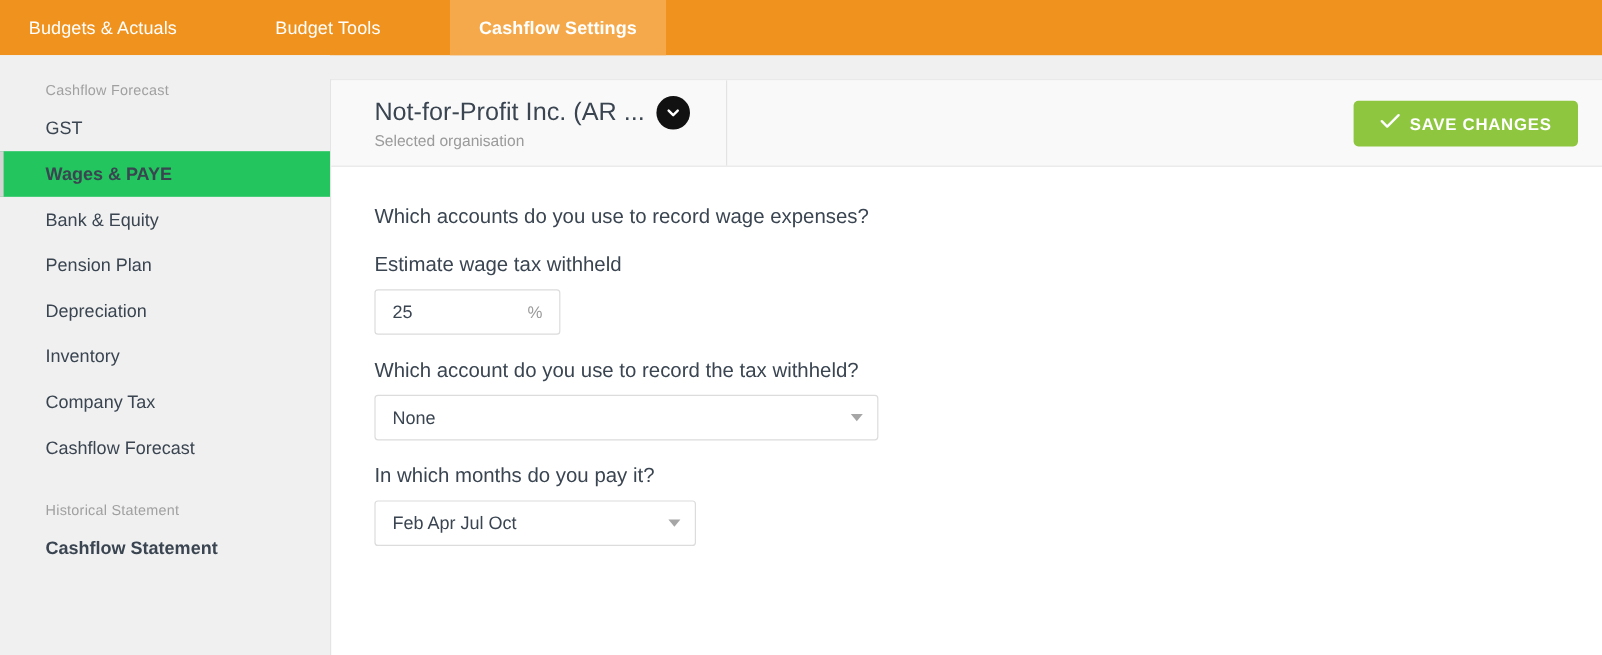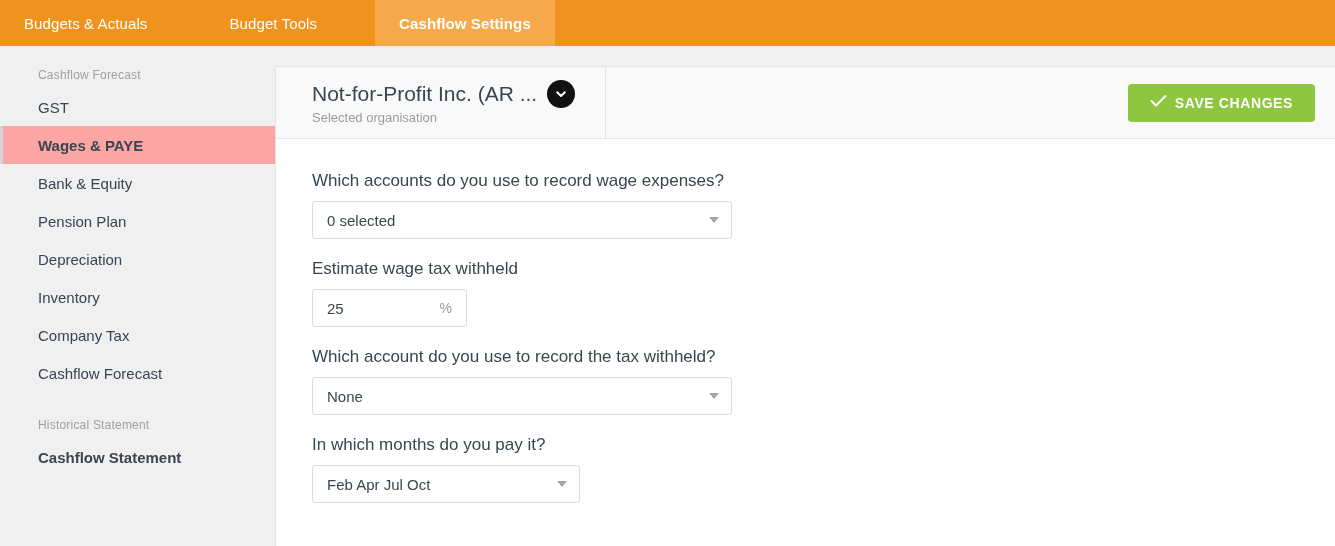--- a/index.html
+++ b/index.html
@@ -67,21 +67,21 @@
     display: flex;
     align-items: center;
     padding-left: 38px;
     font-size: 15px;
     color: #3a4551;
     cursor: pointer;
     border-left: 3px solid transparent;
     padding-left: 35px;
   }
   .side-item.selected {
-    background: #fca5a5;
+    background: #22c55e;
     border-left: 3px solid #d4d4d4;
     font-weight: bold;
   }
   .side-item.strong { font-weight: bold; }
 
   
   .content {
     flex: 1 1 auto;
     background: #ffffff;
     border: 1px solid #e4e4e4;
@@ -264,24 +264,20 @@
           </span>
           <span>SAVE CHANGES</span>
         </button>
       </div>
     </div>
 
     <div class="form">
 
       <div class="field">
         <div class="field-label">Which accounts do you use to record wage expenses?</div>
-        <div class="select-box wide">
-          <span class="select-value">0 selected</span>
-          <span class="caret"></span>
-        </div>
       </div>
 
       <div class="field">
         <div class="field-label">Estimate wage tax withheld</div>
         <div class="num-box">
           <span class="num-value">25</span>
           <span class="num-unit">%</span>
         </div>
       </div>
 

